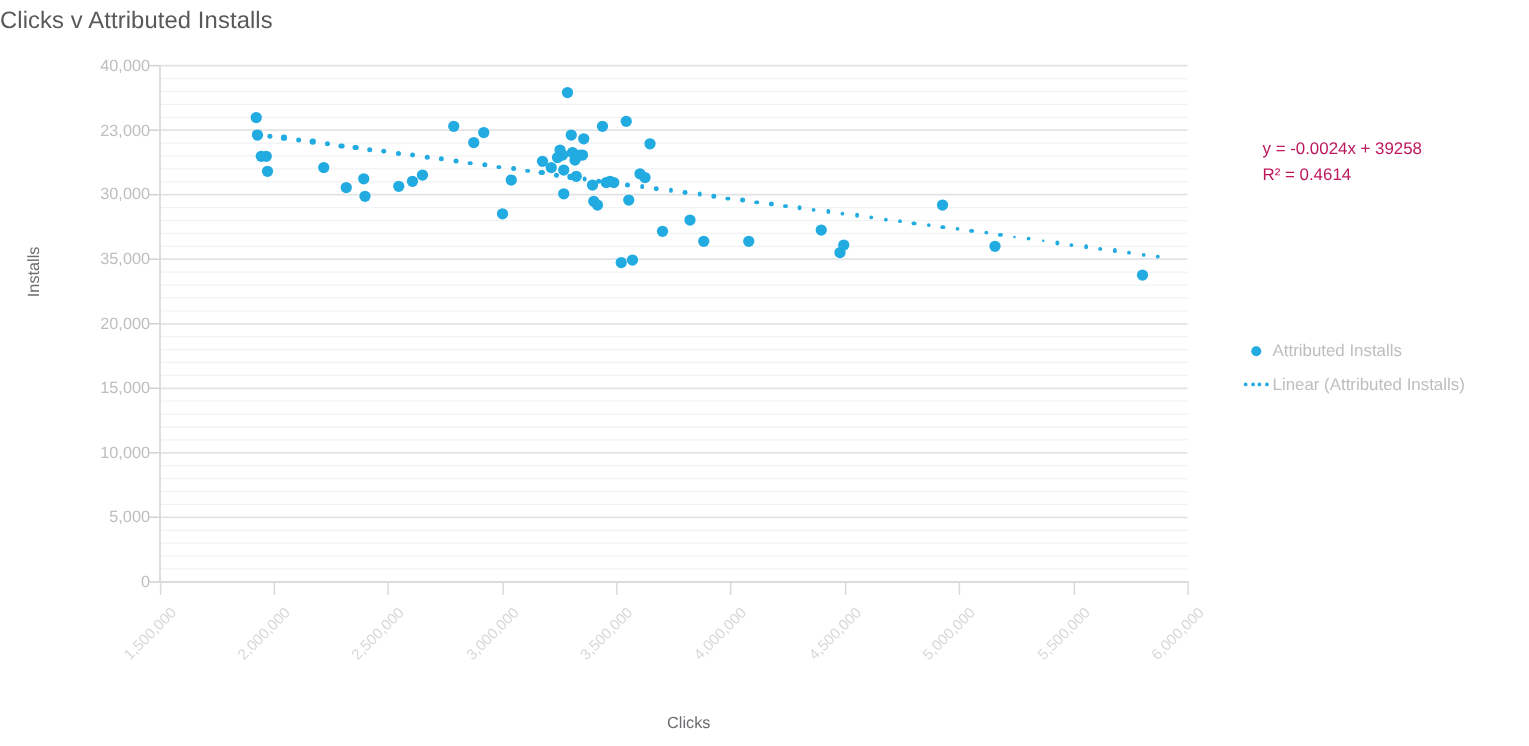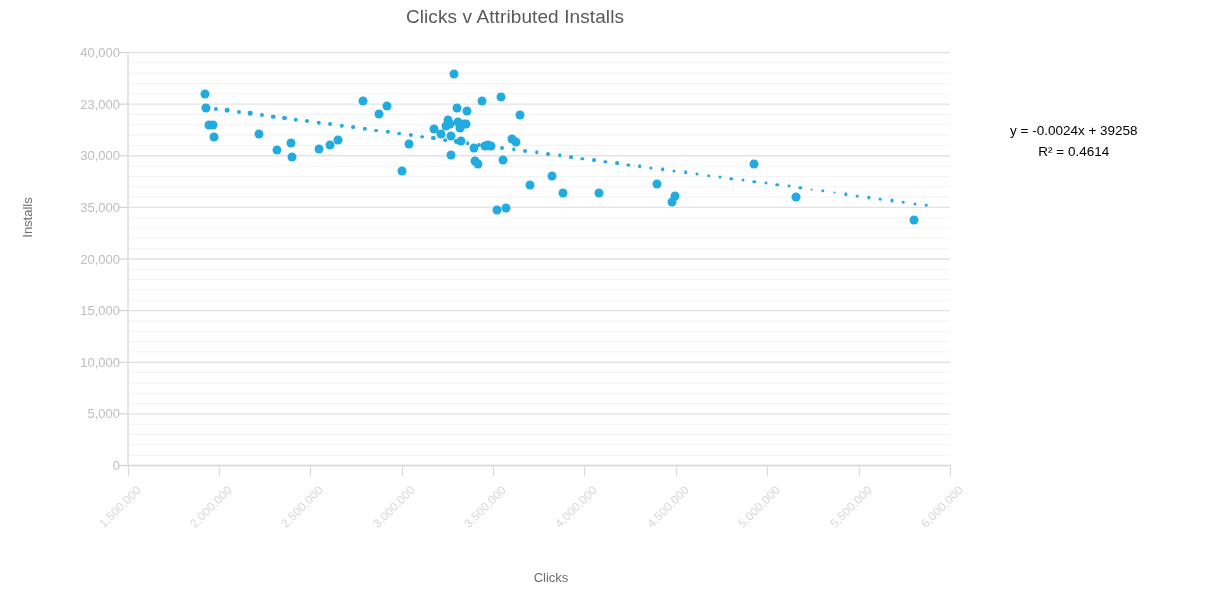--- a/index.html
+++ b/index.html
@@ -18,21 +18,20 @@
     position: absolute;
     left: 0; top: 0;
     width: 1223px;
     height: 597px;
   }
   .chart-title {
     position: absolute;
     left: 0;
     top: 6px;
     width: 1030px;
-    text-align: center;
     font-size: 19px;
     color: #58595b;
     letter-spacing: .1px;
   }
   .y-axis-title {
     position: absolute;
     left: -18px;
     top: 210px;
     width: 90px;
     text-align: center;
@@ -71,26 +70,25 @@
     font-size: 12px;
     color: #d6d8da;
     white-space: nowrap;
     transform-origin: right top;
     transform: rotate(-45deg);
     text-align: right;
   }
   .eq-box {
     position: absolute;
     left: 1010px;
-    top: 120px;
+    top: 108px;
     font-size: 13.5px;
-    color: #000000;
+    color: #be185d;
     line-height: 21px;
     white-space: nowrap;
-    text-align: center;
   }
   .legend {
     position: absolute;
     left: 992px;
     top: 267px;
     font-size: 13.5px;
     color: #bcbec0;
     line-height: 27px;
   }
   .legend-row {
@@ -369,14 +367,33 @@
       <div class="trend-dot" style="width: 2.65079px; height: 2.65079px; left: 903.319px; top: 202.012px; background: rgb(34, 171, 225);"></div>
       <div class="trend-dot" style="width: 3.1254px; height: 3.1254px; left: 914.779px; top: 203.566px; background: rgb(34, 171, 225);"></div>
       <div class="trend-dot" style="width: 2.6px; height: 2.6px; left: 926.239px; top: 205.12px; background: rgb(34, 171, 225);"></div>
     </div>
 
   <div class="eq-box">
     <div>y = -0.0024x + 39258</div>
     <div>R² = 0.4614</div>
   </div>
 
+  <div class="legend">
+    <div class="legend-row">
+      <span class="legend-key">
+          <i class="legend-dot"></i>
+        </span>
+      <span>Attributed Installs</span>
+    </div>
+    <div class="legend-row">
+      <span class="legend-key">
+        <span class="legend-dots">
+            <i></i>
+            <i></i>
+            <i></i>
+            <i></i>
+          </span>
+      </span>
+      <span>Linear (Attributed Installs)</span>
+    </div>
+  </div>
 
 </div>
 
 </body></html>

